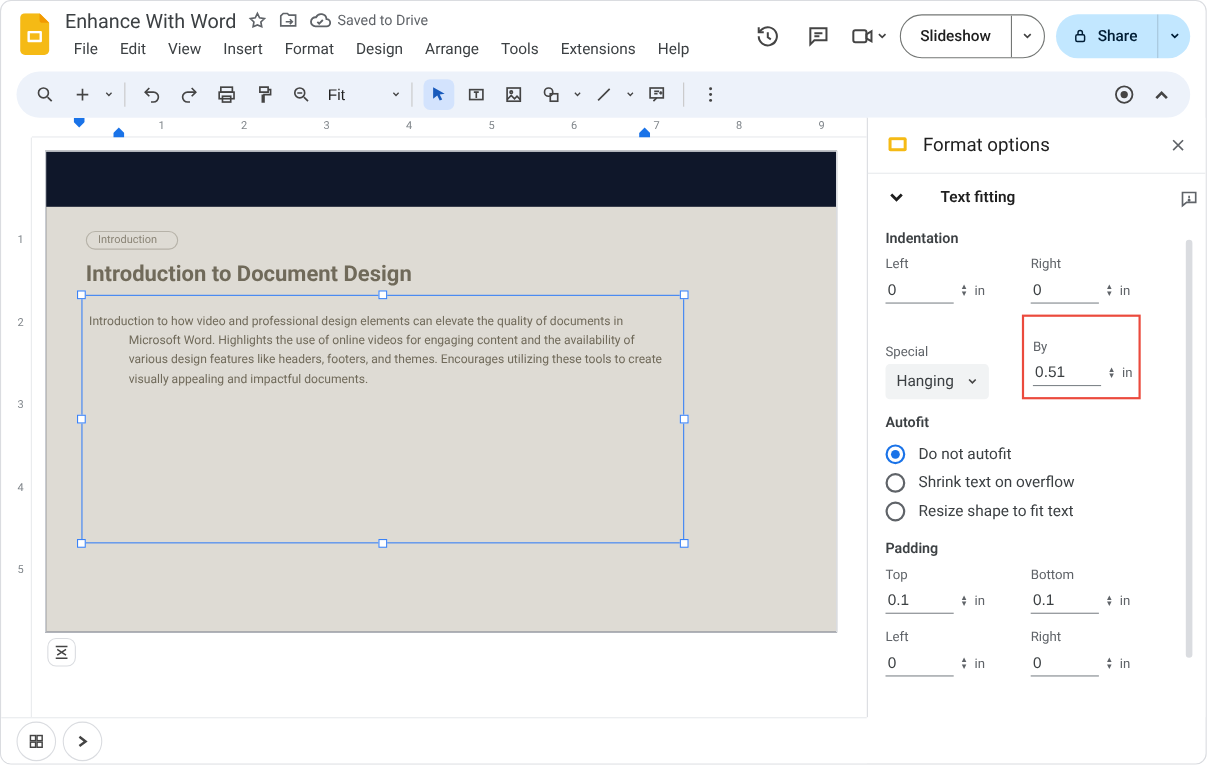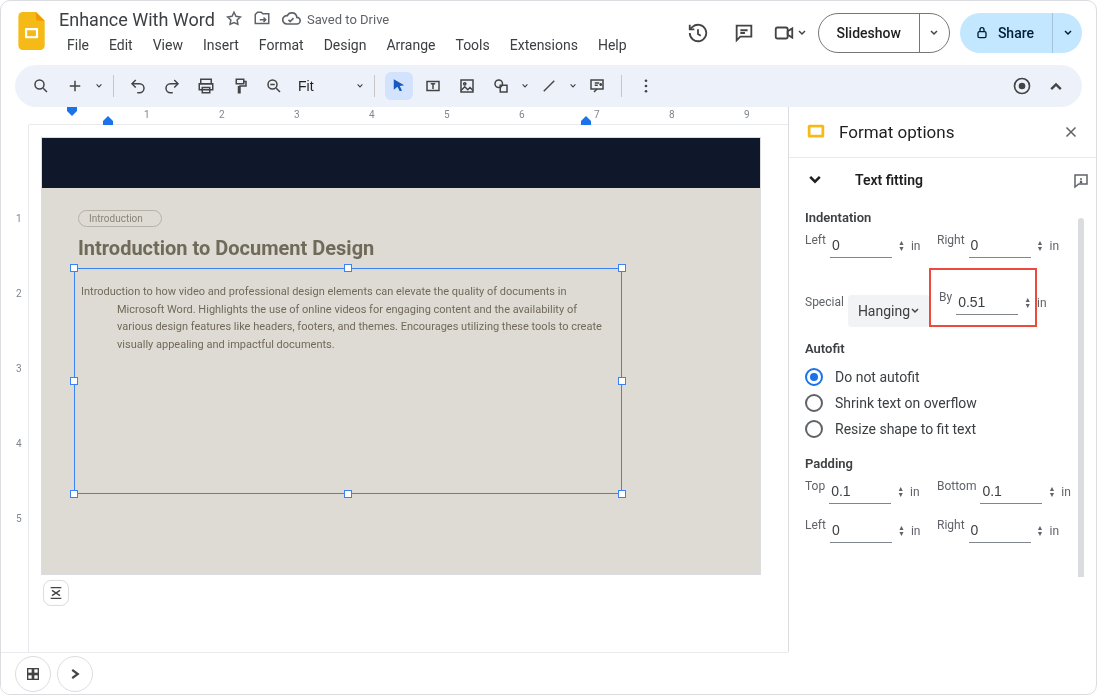--- a/index.html
+++ b/index.html
@@ -62,21 +62,21 @@
   .sidebar { width:308px; border-left:1px solid #dadce0; background:#fff; display:flex; flex-direction:column; position:relative;}
   .side-header { display:flex; align-items:center; gap:12px; padding:14px 16px; }
   .side-header .t { font-size:17px; color:#1f1f1f; flex:1; font-weight:400;}
   .side-divider { height:1px; background:#e8eaed; margin:0; }
   .side-scroll { overflow:auto; padding:8px 4px 20px 16px; position:relative;}
   .scroller-thumb { position:absolute; right:12px; top:60px; width:6px; height:380px; background:#dadce0; border-radius:3px;}
   .section-row { display:flex; align-items:flex-start; gap:32px; padding:6px 2px 12px 2px;}
   .section-row .t { font-size:14px; font-weight:600; flex:1; color:#1f1f1f;}
   .sub-head { font-size:13px; font-weight:600; color:#3c4043; margin:8px 0 8px 0;}
   .field-row { display:flex; gap:24px; margin-bottom:14px; }
-  .field { display:flex; flex-direction:row; gap:4px; width:108px;}
+  .field { display:flex; flex-direction:column; gap:4px; width:108px;}
   .field label { font-size:12px; color:#5f6368; }
   .field .inp { display:flex; align-items:center; gap:6px; }
   .field .inp input { width:62px; border:none; border-bottom:1px solid #80868b; font-size:14px; padding:4px 2px; background:transparent; color:#3c4043;}
   .stepper { display:flex; flex-direction:column; font-size:7px; color:#5f6368; line-height:6px; cursor:pointer;}
   .unit { font-size:12px; color:#5f6368; }
   .dropdown { display:flex; align-items:center; justify-content:space-between; background:#f1f3f4; border-radius:4px; padding:8px 10px; width:94px; font-size:14px; color:#3c4043;}
   .red-box { border:2.5px solid #eb4a3d; padding:20px 8px 10px 8px; margin-left:-8px; margin-top:-4px;}
   .radio-row { display:flex; align-items:center; gap:12px; padding:4px 0; font-size:14px; color:#3c4043; cursor:pointer;}
   .radio { width:18px; height:18px; border-radius:50%; border:2px solid #5f6368; position:relative; flex-shrink:0;}
   .radio.sel { border-color:#1a73e8; }

